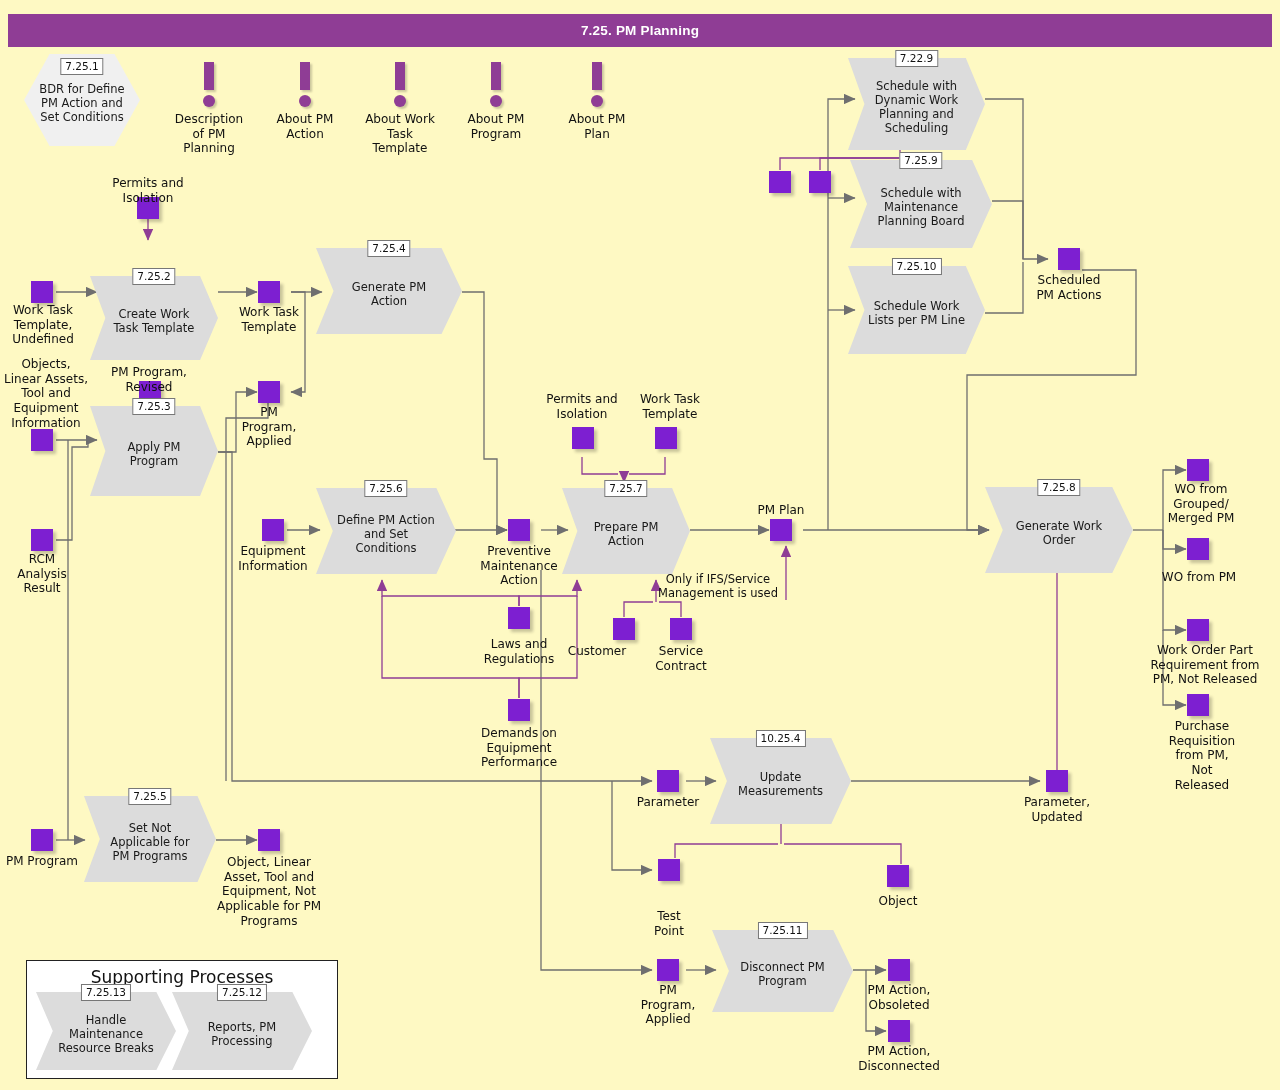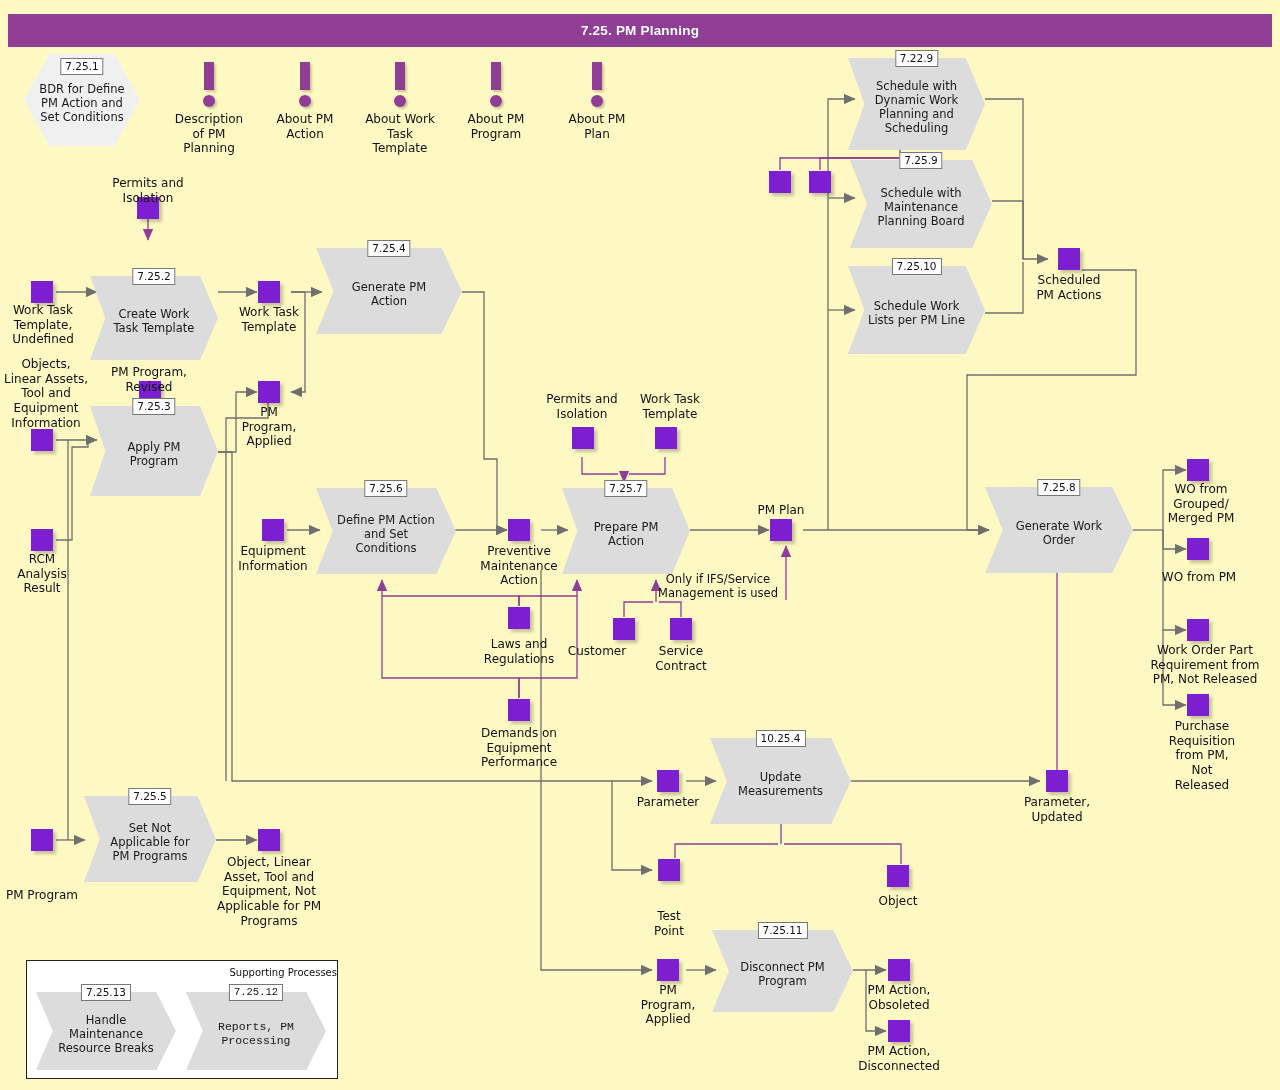--- a/index.html
+++ b/index.html
@@ -58,22 +58,22 @@
   .excl .bar{position:absolute;left:8px;top:0;width:10px;height:28px;background:#8f3d95;
     box-shadow:2px 2px 2px rgba(0,0,0,.2);}
   .excl .dot{position:absolute;left:7px;top:33px;width:12px;height:12px;border-radius:50%;
     background:#8f3d95;box-shadow:2px 2px 2px rgba(0,0,0,.2);}
 
   
   .note{position:absolute;font-size:11.5px;color:#111;line-height:1.22;white-space:pre-line;}
 
   
   .supgroup{position:absolute;border:1px solid #222;background:#fff;}
-  .supgroup .sgtitle{position:absolute;top:6px;left:0;width:100%;text-align:right;
-    font-size:10px;color:#111;}
+  .supgroup .sgtitle{position:absolute;top:6px;left:0;width:100%;text-align:center;
+    font-size:17px;color:#111;}
 </style>
 </head>
 <body>
 
 <div id="canvas">
 
   <div class="titlebar">
     <span>7.25. PM Planning</span>
   </div>
 
@@ -343,21 +343,21 @@
   </div>
   <div class="proc" style="left:36px;top:992px;width:140px;height:78px;">
     <div class="shadow"></div>
     <div class="shape"></div>
     <div class="pid">7.25.13</div>
     <div class="ptext">Handle
 Maintenance
 Resource
 Breaks</div>
   </div>
-  <div class="proc" style="left:186px;top:992px;width:140px;height:78px;font-family:Liberation Mono, monospace;">
+  <div class="proc" style="left:172px;top:992px;width:140px;height:78px;">
     <div class="shadow"></div>
     <div class="shape"></div>
     <div class="pid">7.25.12</div>
     <div class="ptext">Reports, PM
 Processing</div>
   </div>
 
   <div class="sq" style="left:137px;top:197px;"></div>
   <div class="sqlbl" style="left:101px;top:176px;width:94px;">Permits and
 Isolation</div>
@@ -449,21 +449,21 @@
 PM, Not Released</div>
 
   <div class="sq" style="left:1187px;top:694px;"></div>
   <div class="sqlbl" style="left:1152px;top:719px;width:100px;">Purchase
 Requisition
 from PM,
 Not
 Released</div>
 
   <div class="sq" style="left:31px;top:829px;"></div>
-  <div class="sqlbl" style="left:0px;top:888px;width:84px;">PM Program</div>
+  <div class="sqlbl" style="left:0px;top:854px;width:84px;">PM Program</div>
 
   <div class="sq" style="left:258px;top:829px;"></div>
   <div class="sqlbl" style="left:199px;top:855px;width:140px;">Object, Linear
 Asset, Tool and
 Equipment, Not
 Applicable for PM
 Programs</div>
 
   <div class="sq" style="left:657px;top:770px;"></div>
   <div class="sqlbl" style="left:626px;top:795px;width:84px;">Parameter</div>

